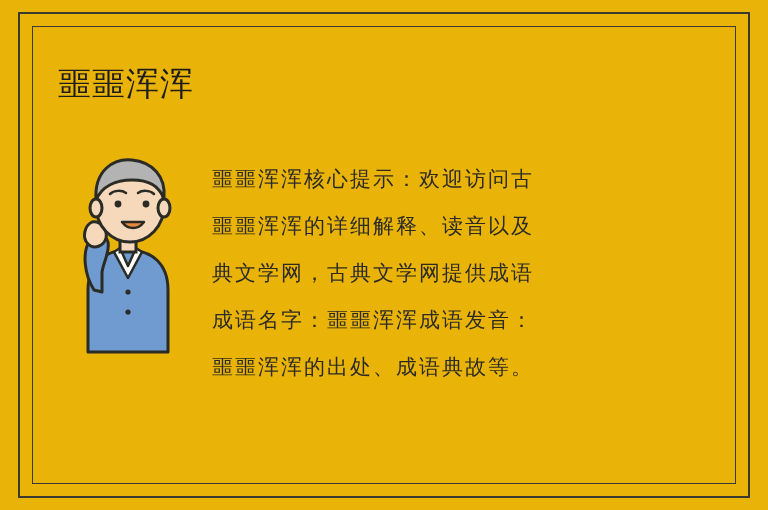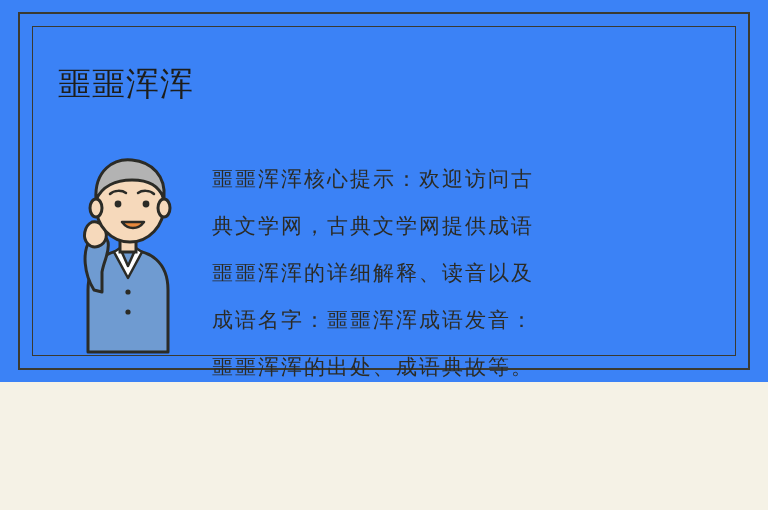--- a/index.html
+++ b/index.html
@@ -9,22 +9,22 @@
   body {
     width: 768px;
     height: 510px;
     background: #f5f2e6;
     font-family: "Liberation Sans", sans-serif;
     overflow: hidden;
   }
   .page {
     position: relative;
     width: 768px;
-    height: 382px;
-    background: #3b82f6;
+    height: 510px;
+    background: #eab308;
     box-sizing: border-box;
   }
   .frame-outer {
     position: absolute;
     left: 18px;
     top: 12px;
     right: 18px;
     bottom: 12px;
     border: 2px solid #3a3a32;
     box-sizing: border-box;
@@ -120,20 +120,20 @@
 
         <path d="M52 54 C56 50 64 50 68 53" fill="none" stroke="#2b2b26" stroke-width="2.5" stroke-linecap="round"></path>
         <path d="M80 53 C84 50 92 50 96 54" fill="none" stroke="#2b2b26" stroke-width="2.5" stroke-linecap="round"></path>
 
         <path d="M64 82 C70 90 80 90 86 82 Z" fill="#e8893c" stroke="#2b2b26" stroke-width="2.5" stroke-linejoin="round"></path>
       </svg>
     </div>
 
     <div class="text-block">
       <div class="text-line">噩噩浑浑核心提示：欢迎访问古</div>
+      <div class="text-line">噩噩浑浑的详细解释、读音以及</div>
       <div class="text-line">典文学网，古典文学网提供成语</div>
-      <div class="text-line">噩噩浑浑的详细解释、读音以及</div>
       <div class="text-line">成语名字：噩噩浑浑成语发音：</div>
       <div class="text-line">噩噩浑浑的出处、成语典故等。</div>
     </div>
 
   </div>
 </div>
 
 </body></html>

